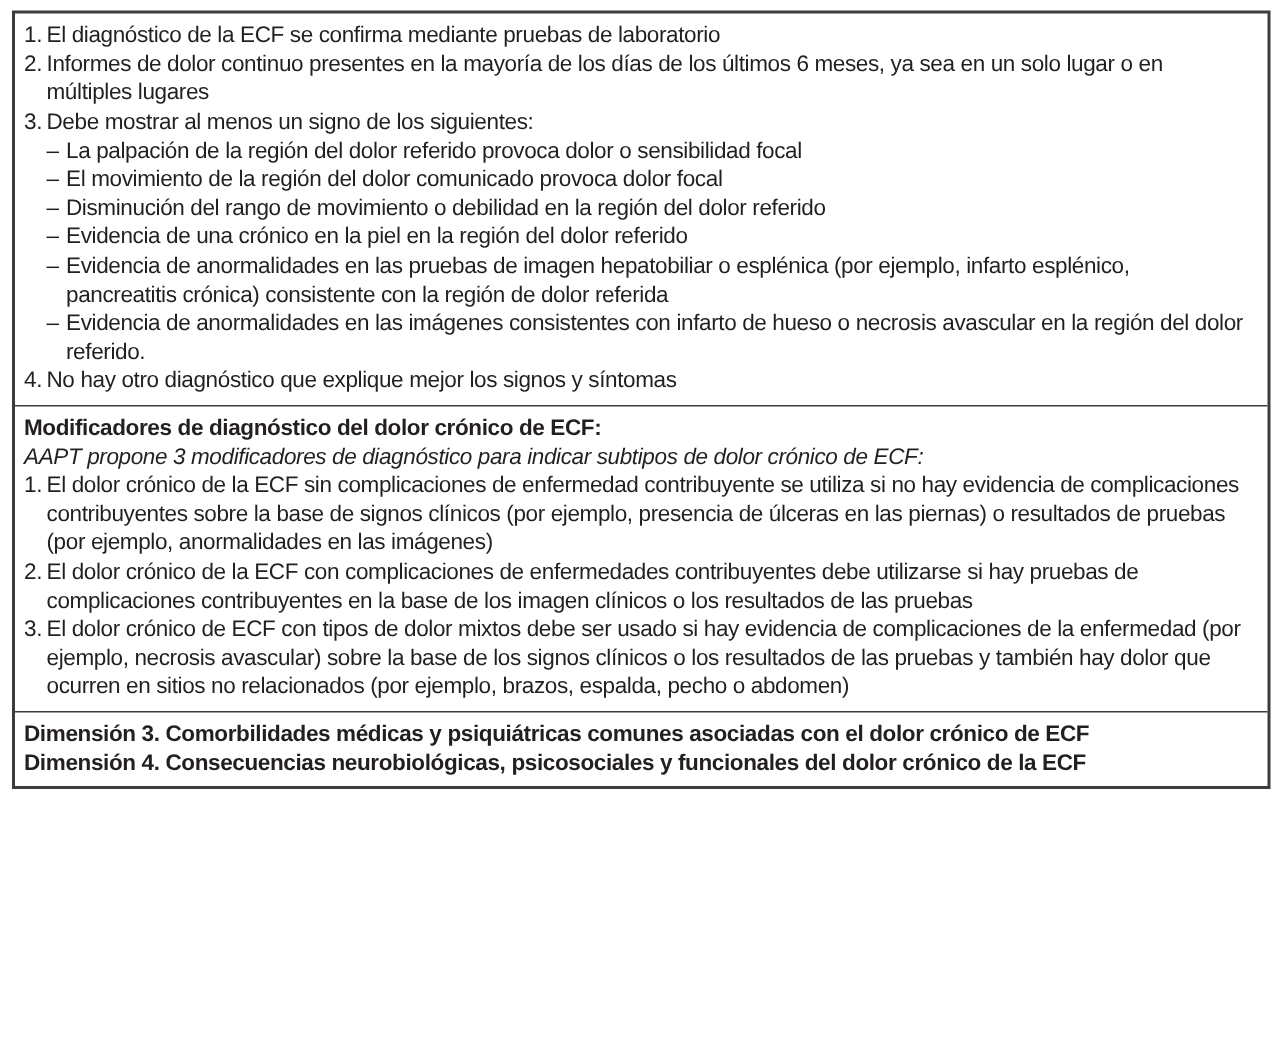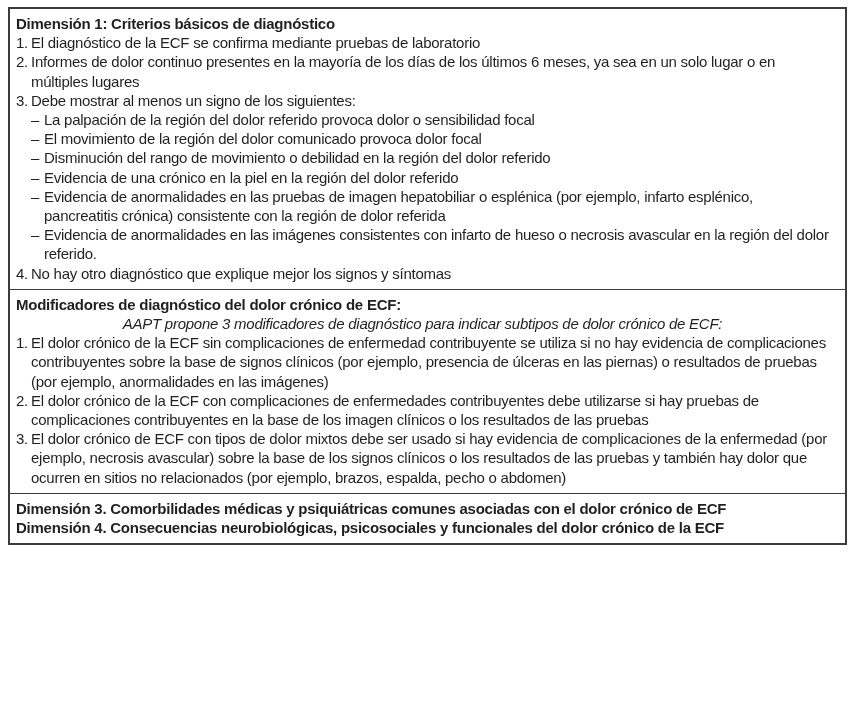--- a/index.html
+++ b/index.html
@@ -36,39 +36,38 @@
     border: 2px solid #3c3c3e;
     background: #ffffff;
   }
   .row {
     padding: 5px 16px 6px 6px;
   }
   .row + .row {
     border-top: 1.5px solid #3c3c3e;
   }
   .row-heading { font-weight: bold; }
-  .intro { font-style: italic; text-align: center; }
+  .intro { font-style: italic; }
   .li { display: flex; }
   .li .num { flex: 0 0 15px; }
   .li .txt { flex: 1 1 auto; }
   .bullet { display: flex; margin-left: 15px; }
   .bullet .dash { flex: 0 0 13px; }
   .bullet .txt { flex: 1 1 auto; }
   .dim-line { font-weight: bold; }
 </style>
 </head>
 <body>
 
 <div class="page">
 
 
   <div class="tbl">
 
     <div class="row">
-      <div class="row-heading">Dimensión 1: Criterios básicos de diagnóstico</div>
 
       <div class="li">
         <span class="num">1.</span>
         <span class="txt">El diagnóstico de la ECF se confirma mediante pruebas de laboratorio</span>
       </div>
 
       <div class="li">
         <span class="num">2.</span>
         <span class="txt">Informes de dolor continuo presentes en la mayoría de los días de los últimos 6 meses, ya sea en un solo lugar o en múltiples lugares</span>
       </div>

